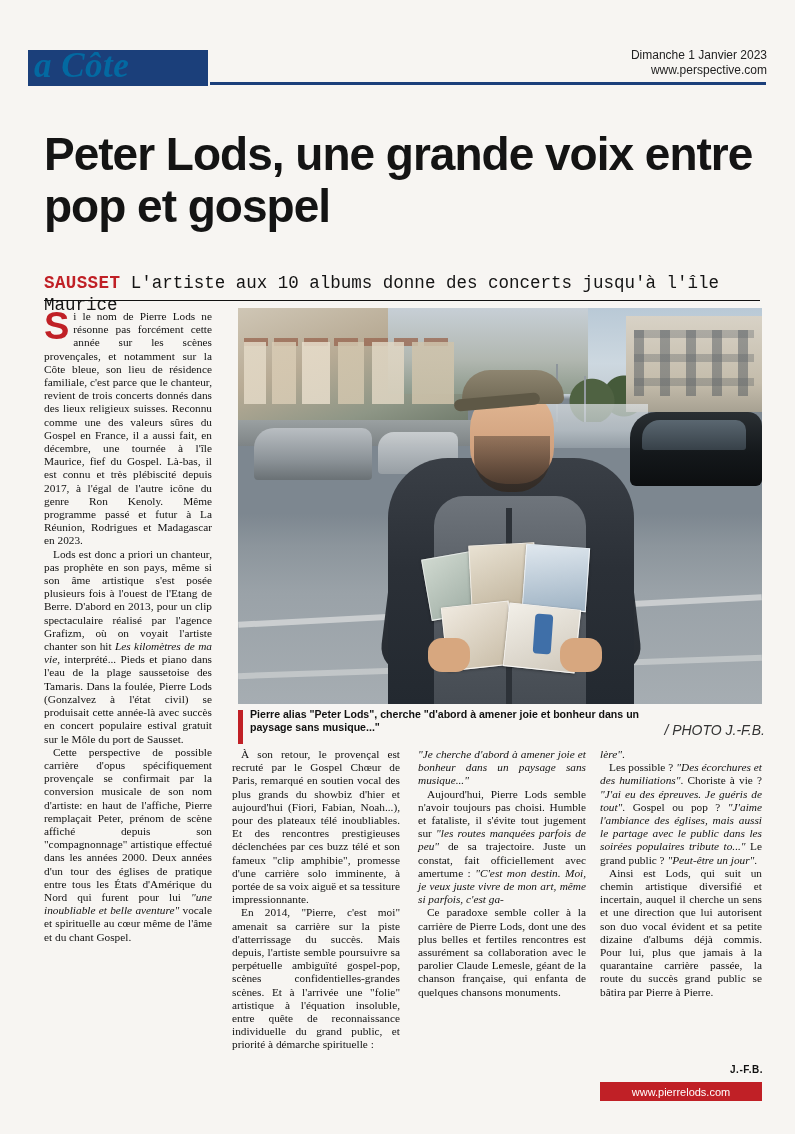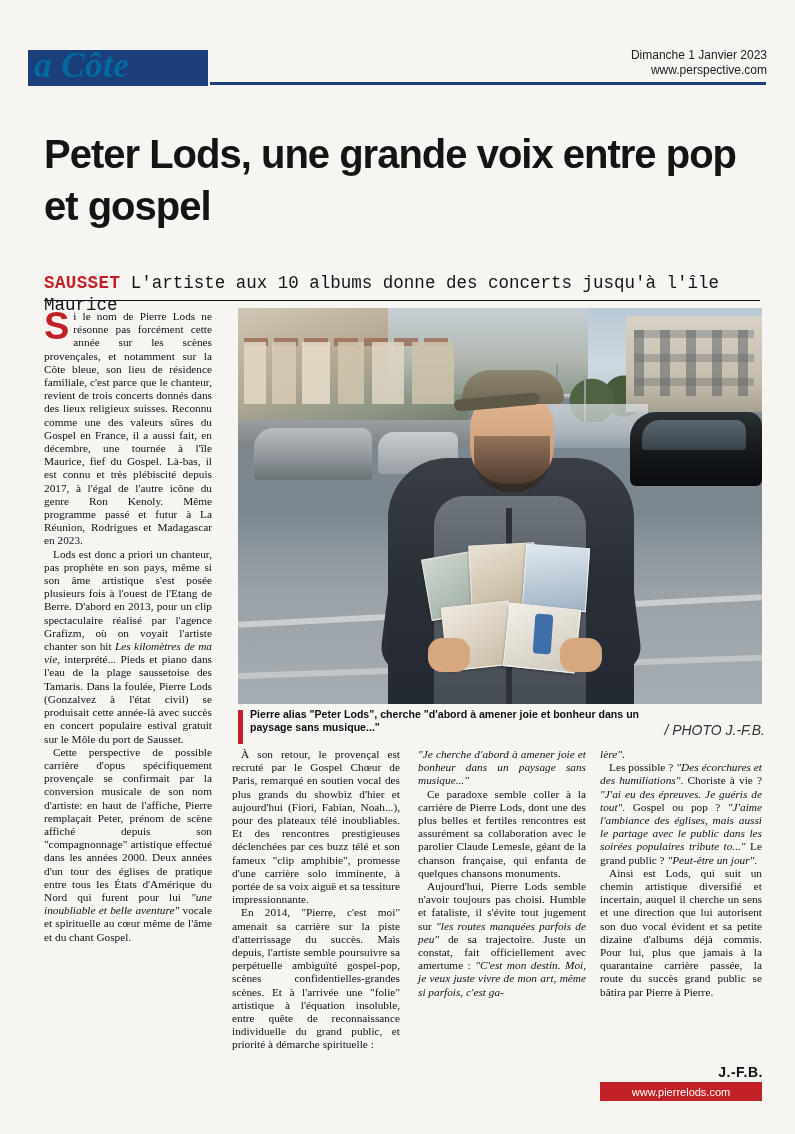--- a/index.html
+++ b/index.html
@@ -67,21 +67,21 @@
     margin-left: 20px;
   }
   
   .headline {
     position: absolute;
     left: 44px;
     top: 128px;
     width: 716px;
     font-family: "Liberation Sans", sans-serif;
     font-weight: bold;
-    font-size: 40px;
+    font-size: 46px;
     line-height: 52px;
     letter-spacing: -1px;
     color: #141414;
   }
   
   .kicker {
     position: absolute;
     left: 44px;
     top: 272px;
     width: 716px;
@@ -356,21 +356,21 @@
     font-size: 14px;
     color: #333;
   }
   
   .signature {
     position: absolute;
     right: 32px;
     top: 1064px;
     font-family: "Liberation Sans", sans-serif;
     font-weight: bold;
-    font-size: 14px;
+    font-size: 10px;
     color: #111;
     letter-spacing: .5px;
   }
   .weblink {
     position: absolute;
     left: 600px;
     top: 1082px;
     width: 162px;
     height: 19px;
     background: #c02026;
@@ -455,22 +455,22 @@
     <p><span>Cette perspective de possible carrière d'opus spécifiquement provençale se confirmait par la conversion musicale de son nom d'artiste: en haut de l'affiche, Pierre remplaçait Peter, prénom de scène affiché depuis son "compagnonnage" artistique effectué dans les années 2000. Deux années d'un tour des églises de pratique entre tous les États d'Amérique du Nord qui furent pour lui </span><em>"une inoubliable et belle aventure"</em><span> vocale et spirituelle au cœur même de l'âme et du chant Gospel.</span></p>
   </div>
 
   <div class="col col-2">
     <p>À son retour, le provençal est recruté par le Gospel Chœur de Paris, remarqué en soutien vocal des plus grands du showbiz d'hier et aujourd'hui (Fiori, Fabian, Noah...), pour des plateaux télé inoubliables. Et des rencontres prestigieuses déclenchées par ces buzz télé et son fameux "clip amphibie", promesse d'une carrière solo imminente, à portée de sa voix aiguë et sa tessiture impressionnante.</p>
     <p>En 2014, "Pierre, c'est moi" amenait sa carrière sur la piste d'atterrissage du succès. Mais depuis, l'artiste semble poursuivre sa perpétuelle ambiguïté gospel-pop, scènes confidentielles-grandes scènes. Et à l'arrivée une "folie" artistique à l'équation insoluble, entre quête de reconnaissance individuelle du grand public, et priorité à démarche spirituelle : </p>
   </div>
 
   <div class="col col-3">
     <p class="noindent"><em>"Je cherche d'abord à amener joie et bonheur dans un paysage sans musique..."</em></p>
+    <p><span>Aujourd'hui, Pierre Lods semble n'avoir toujours pas choisi. Humble et fataliste, il s'évite tout jugement sur </span><em>"les routes manquées parfois de peu"</em><span> de sa trajectoire. Juste un constat, fait officiellement avec amertume : </span><em>"C'est mon destin. Moi, je veux juste vivre de mon art, même si parfois, c'est ga-</em></p>
     <p>Ce paradoxe semble coller à la carrière de Pierre Lods, dont une des plus belles et fertiles rencontres est assurément sa collaboration avec le parolier Claude Lemesle, géant de la chanson française, qui enfanta de quelques chansons monuments.</p>
-    <p><span>Aujourd'hui, Pierre Lods semble n'avoir toujours pas choisi. Humble et fataliste, il s'évite tout jugement sur </span><em>"les routes manquées parfois de peu"</em><span> de sa trajectoire. Juste un constat, fait officiellement avec amertume : </span><em>"C'est mon destin. Moi, je veux juste vivre de mon art, même si parfois, c'est ga-</em></p>
   </div>
 
   <div class="col col-4">
     <p class="noindent"><em>lère"</em><span>.</span></p>
     <p><span>Les possible ? </span><em>"Des écorchures et des humiliations"</em><span>. Choriste à vie ? </span><em>"J'ai eu des épreuves. Je guéris de tout"</em><span>. Gospel ou pop ? </span><em>"J'aime l'ambiance des églises, mais aussi le partage avec le public dans les soirées populaires tribute to..."</em><span> Le grand public ? </span><em>"Peut-être un jour"</em><span>.</span></p>
     <p>Ainsi est Lods, qui suit un chemin artistique diversifié et incertain, auquel il cherche un sens et une direction que lui autorisent son duo vocal évident et sa petite dizaine d'albums déjà commis. Pour lui, plus que jamais à la quarantaine carrière passée, la route du succès grand public se bâtira par Pierre à Pierre.</p>
   </div>
 
   <div class="signature">J.-F.B.</div>
   <div class="weblink">www.pierrelods.com</div>

